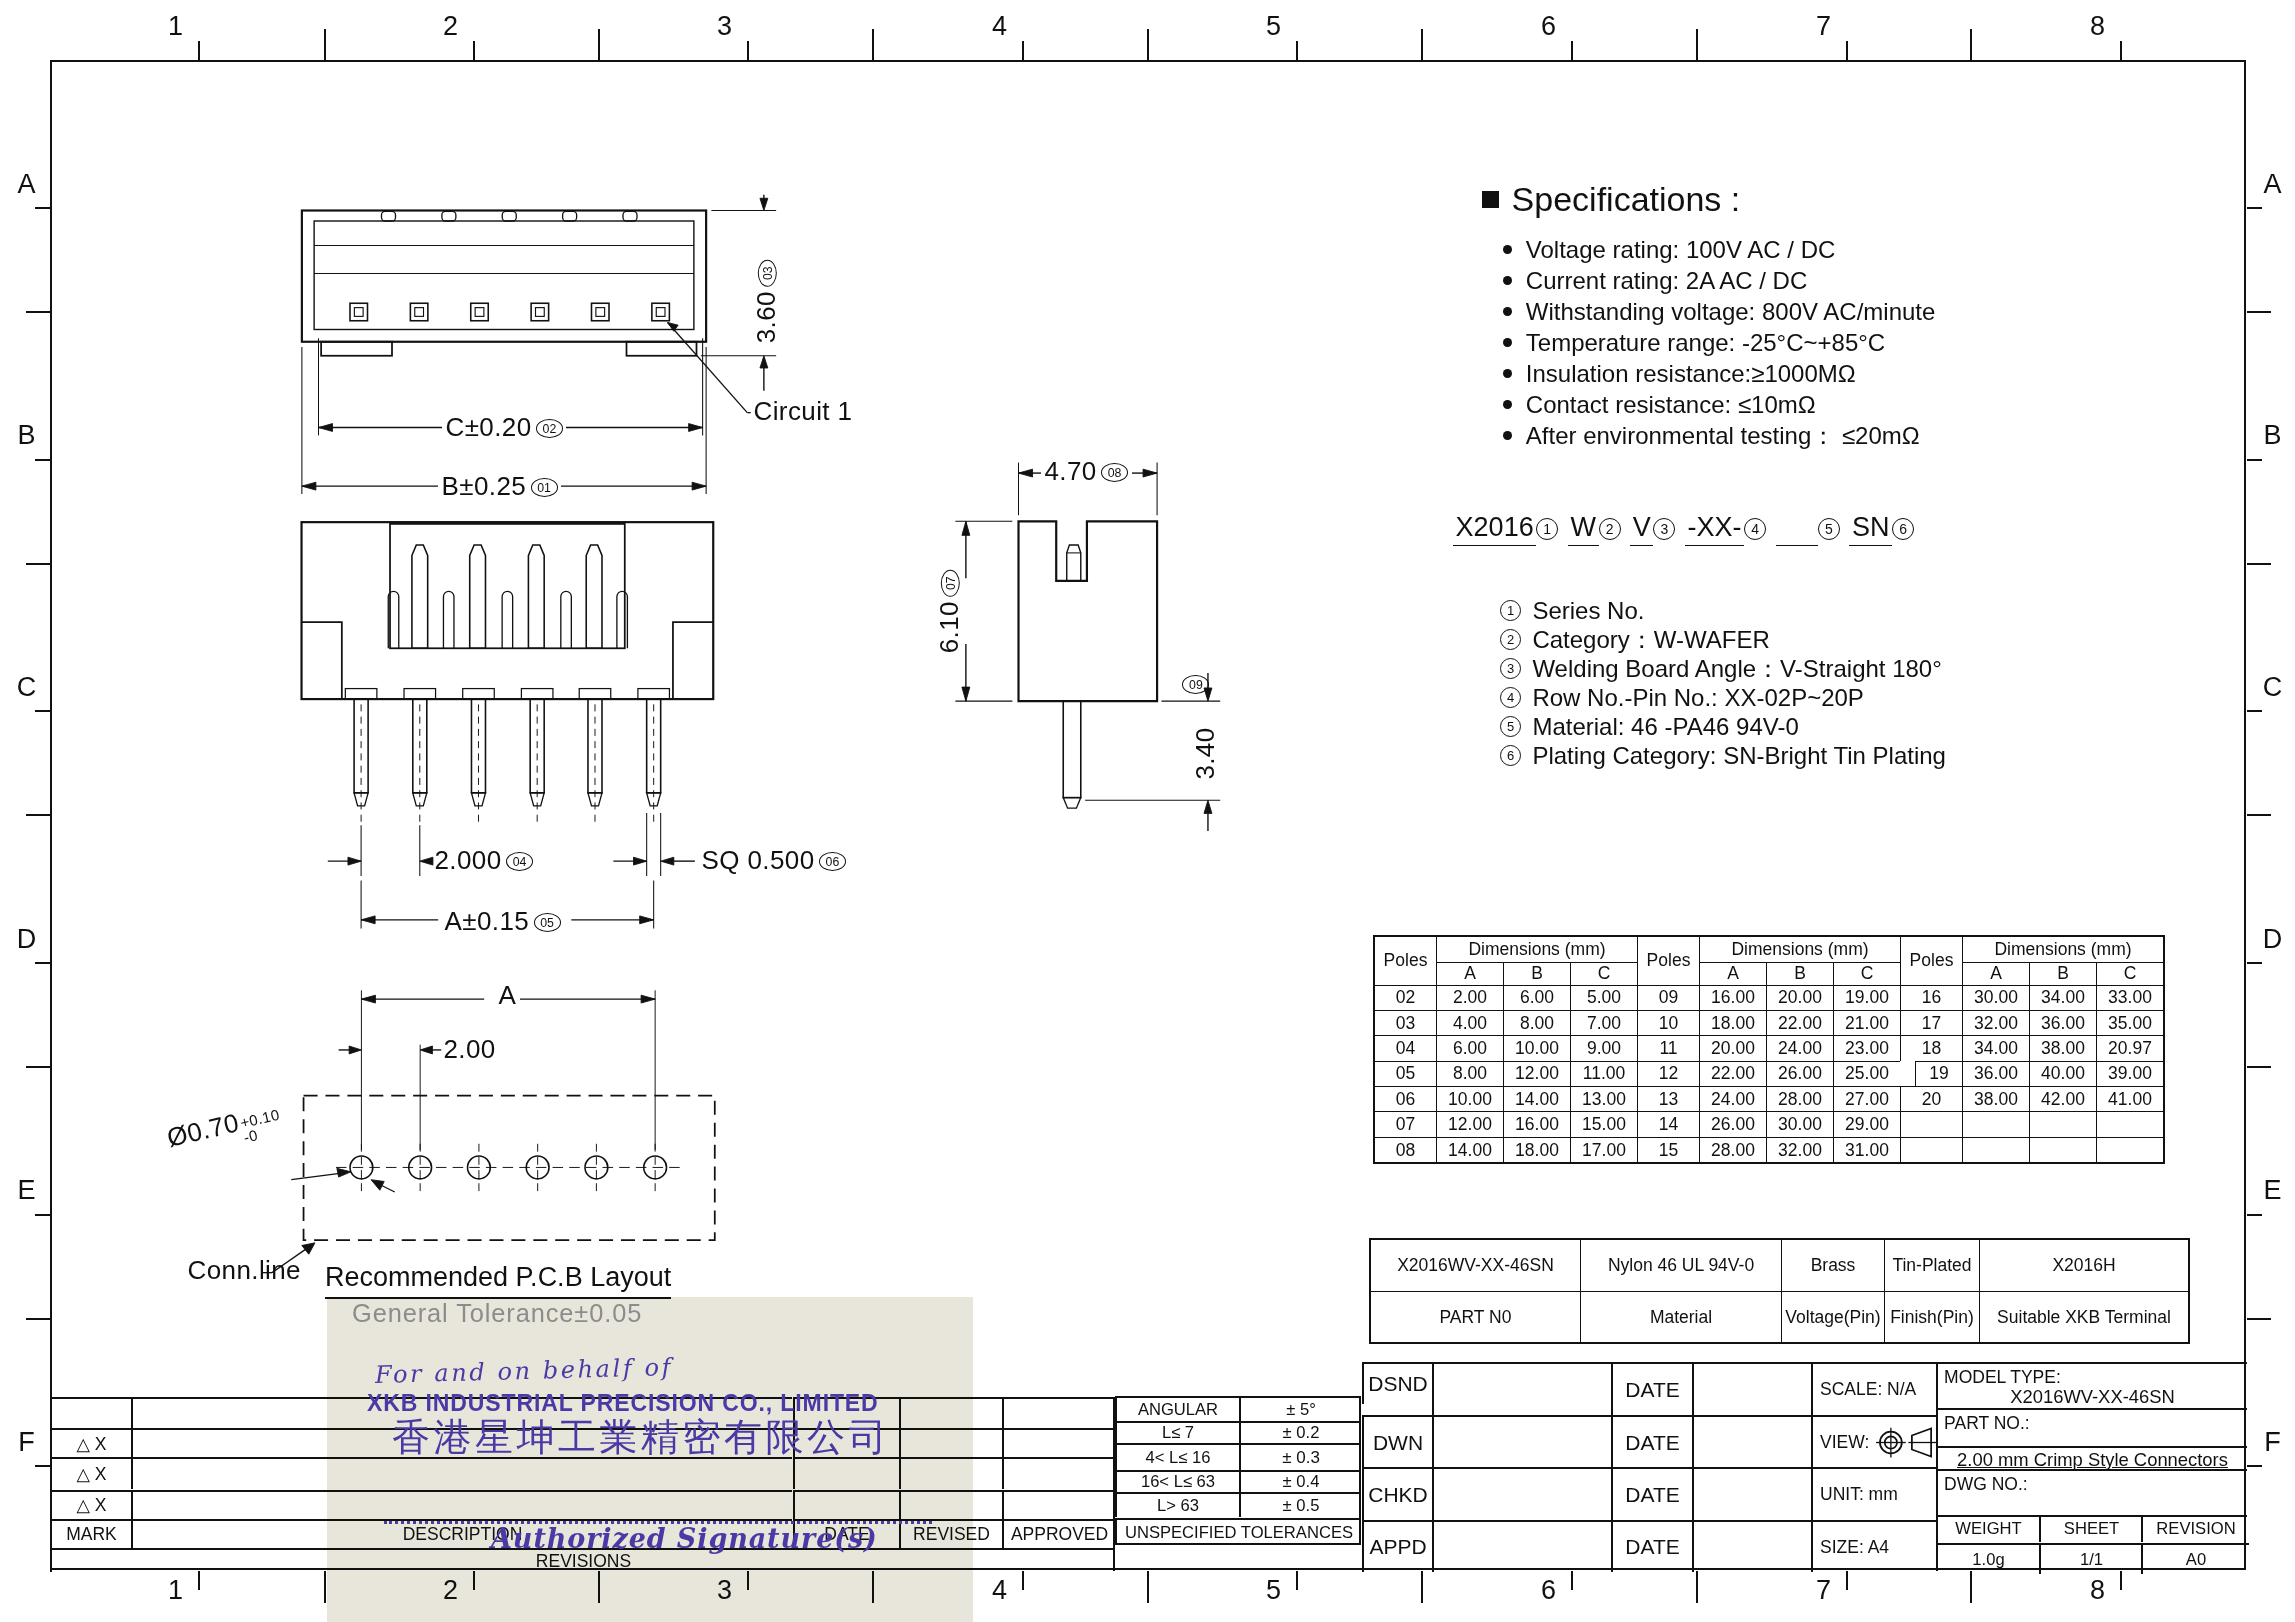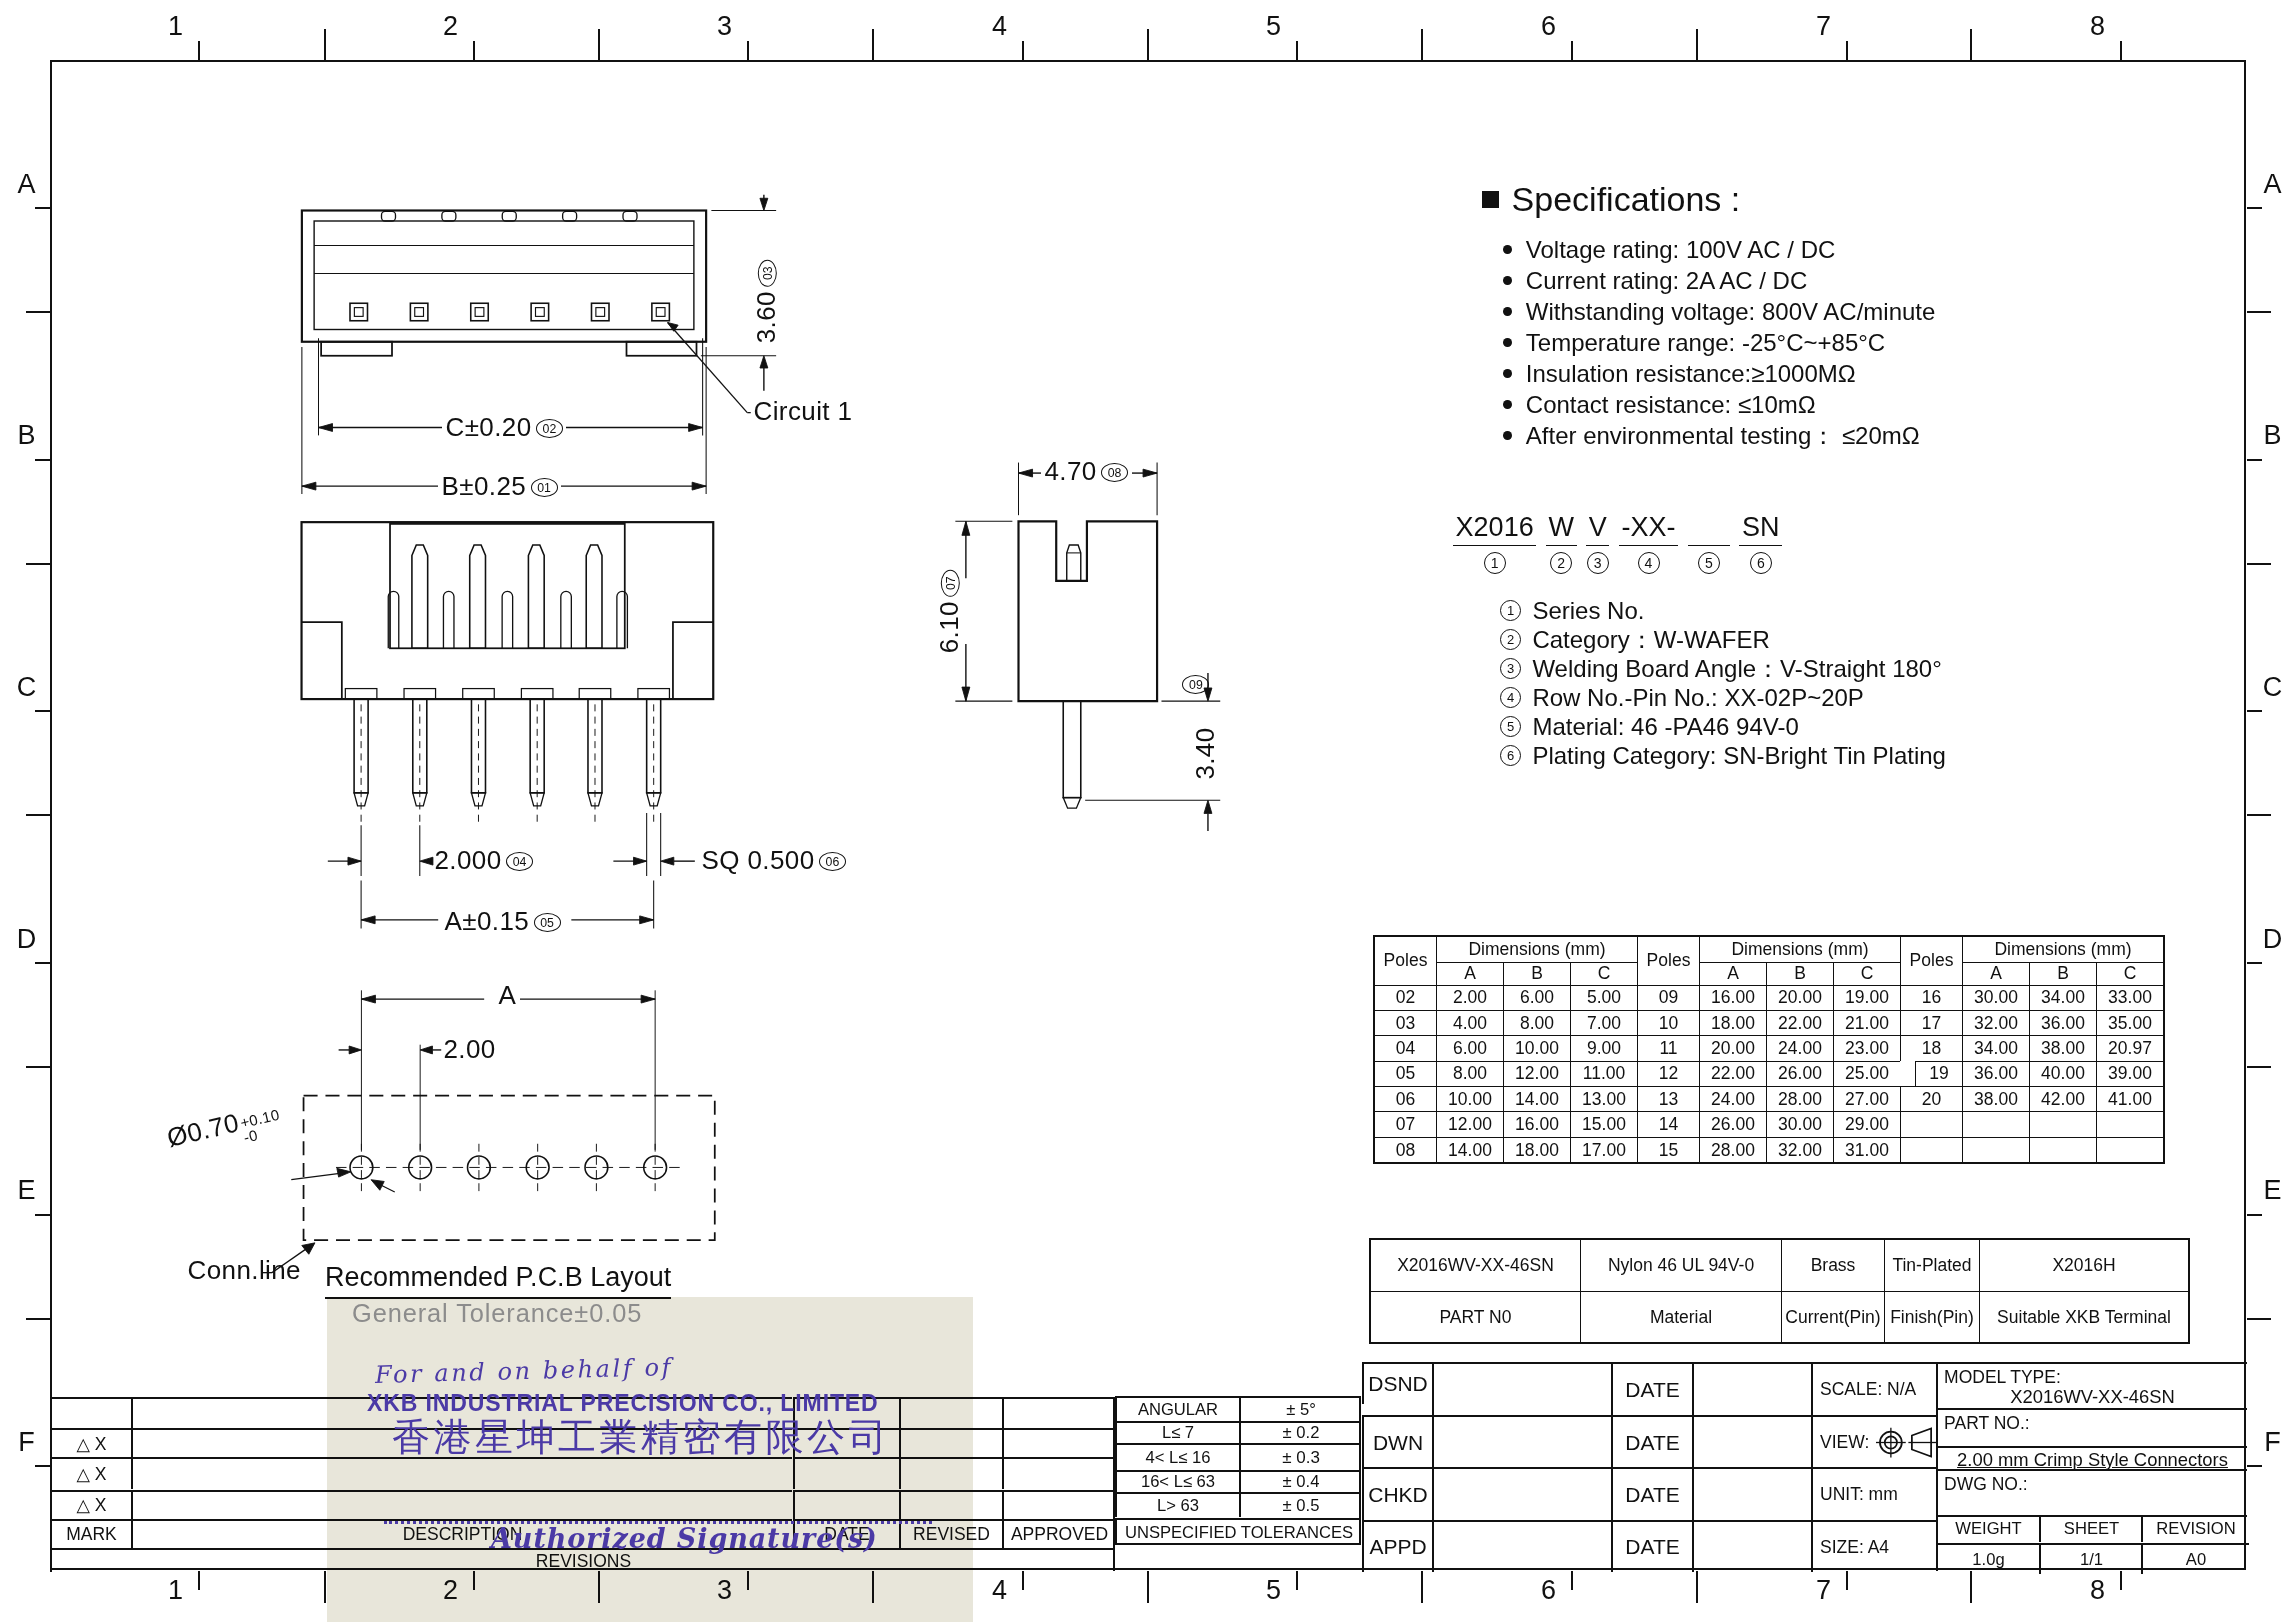--- a/index.html
+++ b/index.html
@@ -14,21 +14,21 @@
   .tick{position:absolute;background:#111;}
   .border-rect{position:absolute;left:50px;top:60px;width:2196px;height:1510px;border:2.2px solid #111;box-sizing:border-box;}
   
   #spec-title{position:absolute;left:1482px;top:180px;display:flex;align-items:center;font-size:34px;}
   #spec-title .sq{width:16.6px;height:16.6px;background:#111;margin-right:13px;flex:none;}
   #spec-items{position:absolute;left:1503px;top:234px;}
   .spec-item{display:flex;align-items:center;height:31px;font-size:24px;white-space:nowrap;}
   .spec-item .bu{width:8.8px;height:8.8px;border-radius:50%;background:#111;margin-right:14px;flex:none;}
   
   #part-code{position:absolute;left:1453px;top:512px;display:flex;align-items:flex-start;}
-  .seg{display:flex;flex-direction:column;align-items:center;margin-right:9.6px;}
+  .seg{display:flex;flex-direction:row;margin-right:9.6px;}
   .seg .st{font-size:27px;border-bottom:1.8px solid #111;padding:0 2.6px 1.8px;min-width:12.3px;text-align:center;white-space:pre;}
   .seg .pref{margin-top:6.1px;}
   #legend{position:absolute;left:1500px;top:596px;}
   .leg-row{display:flex;align-items:center;height:29px;font-size:24px;white-space:nowrap;}
   .leg-row .pref{margin-right:11.4px;width:21px;height:21px;font-size:13px;}
   
   #poles-grid{position:absolute;left:1373px;top:935px;display:grid;
     grid-template-columns:61px 67px 67px 67px 62px 67px 67px 67px 62px 67px 67px 67px;
     grid-template-rows:24.5px 23px repeat(7,25.4px);border:2.6px solid #111;background:#fff;}
   .pc{border-left:1.8px solid #111;border-top:1.8px solid #111;display:flex;align-items:center;justify-content:center;font-size:17.5px;}
@@ -526,21 +526,21 @@
   </div>
 
 <div id="mat-grid">
   <div class="mc c1 r1">X2016WV-XX-46SN</div>
   <div class="mc r1">Nylon 46  UL 94V-0</div>
   <div class="mc r1">Brass</div>
   <div class="mc r1">Tin-Plated</div>
   <div class="mc r1">X2016H</div>
   <div class="mc c1">PART N0</div>
   <div class="mc">Material</div>
-  <div class="mc">Current(Pin)</div>
+  <div class="mc">Voltage(Pin)</div>
   <div class="mc">Finish(Pin)</div>
   <div class="mc">Suitable XKB Terminal</div>
 </div>
 
 <div id="rev-table" style="position: absolute; left: 50px; top: 1397px; width: 1065px; height: 174px; border-right: 2.2px solid rgb(17, 17, 17); box-sizing: border-box;">
     <div class="cellbrd" style="left: 0px; top: 0px; width: 81px; height: 31px;"></div>
     <div class="cellbrd" style="left: 81px; top: 0px; width: 661px; height: 31px;"></div>
     <div class="cellbrd" style="left: 743px; top: 0px; width: 106px; height: 31px;"></div>
     <div class="cellbrd" style="left: 849px; top: 0px; width: 103px; height: 31px;"></div>
     <div class="cellbrd" style="left: 952px; top: 0px; width: 113px; height: 31px;"></div>

